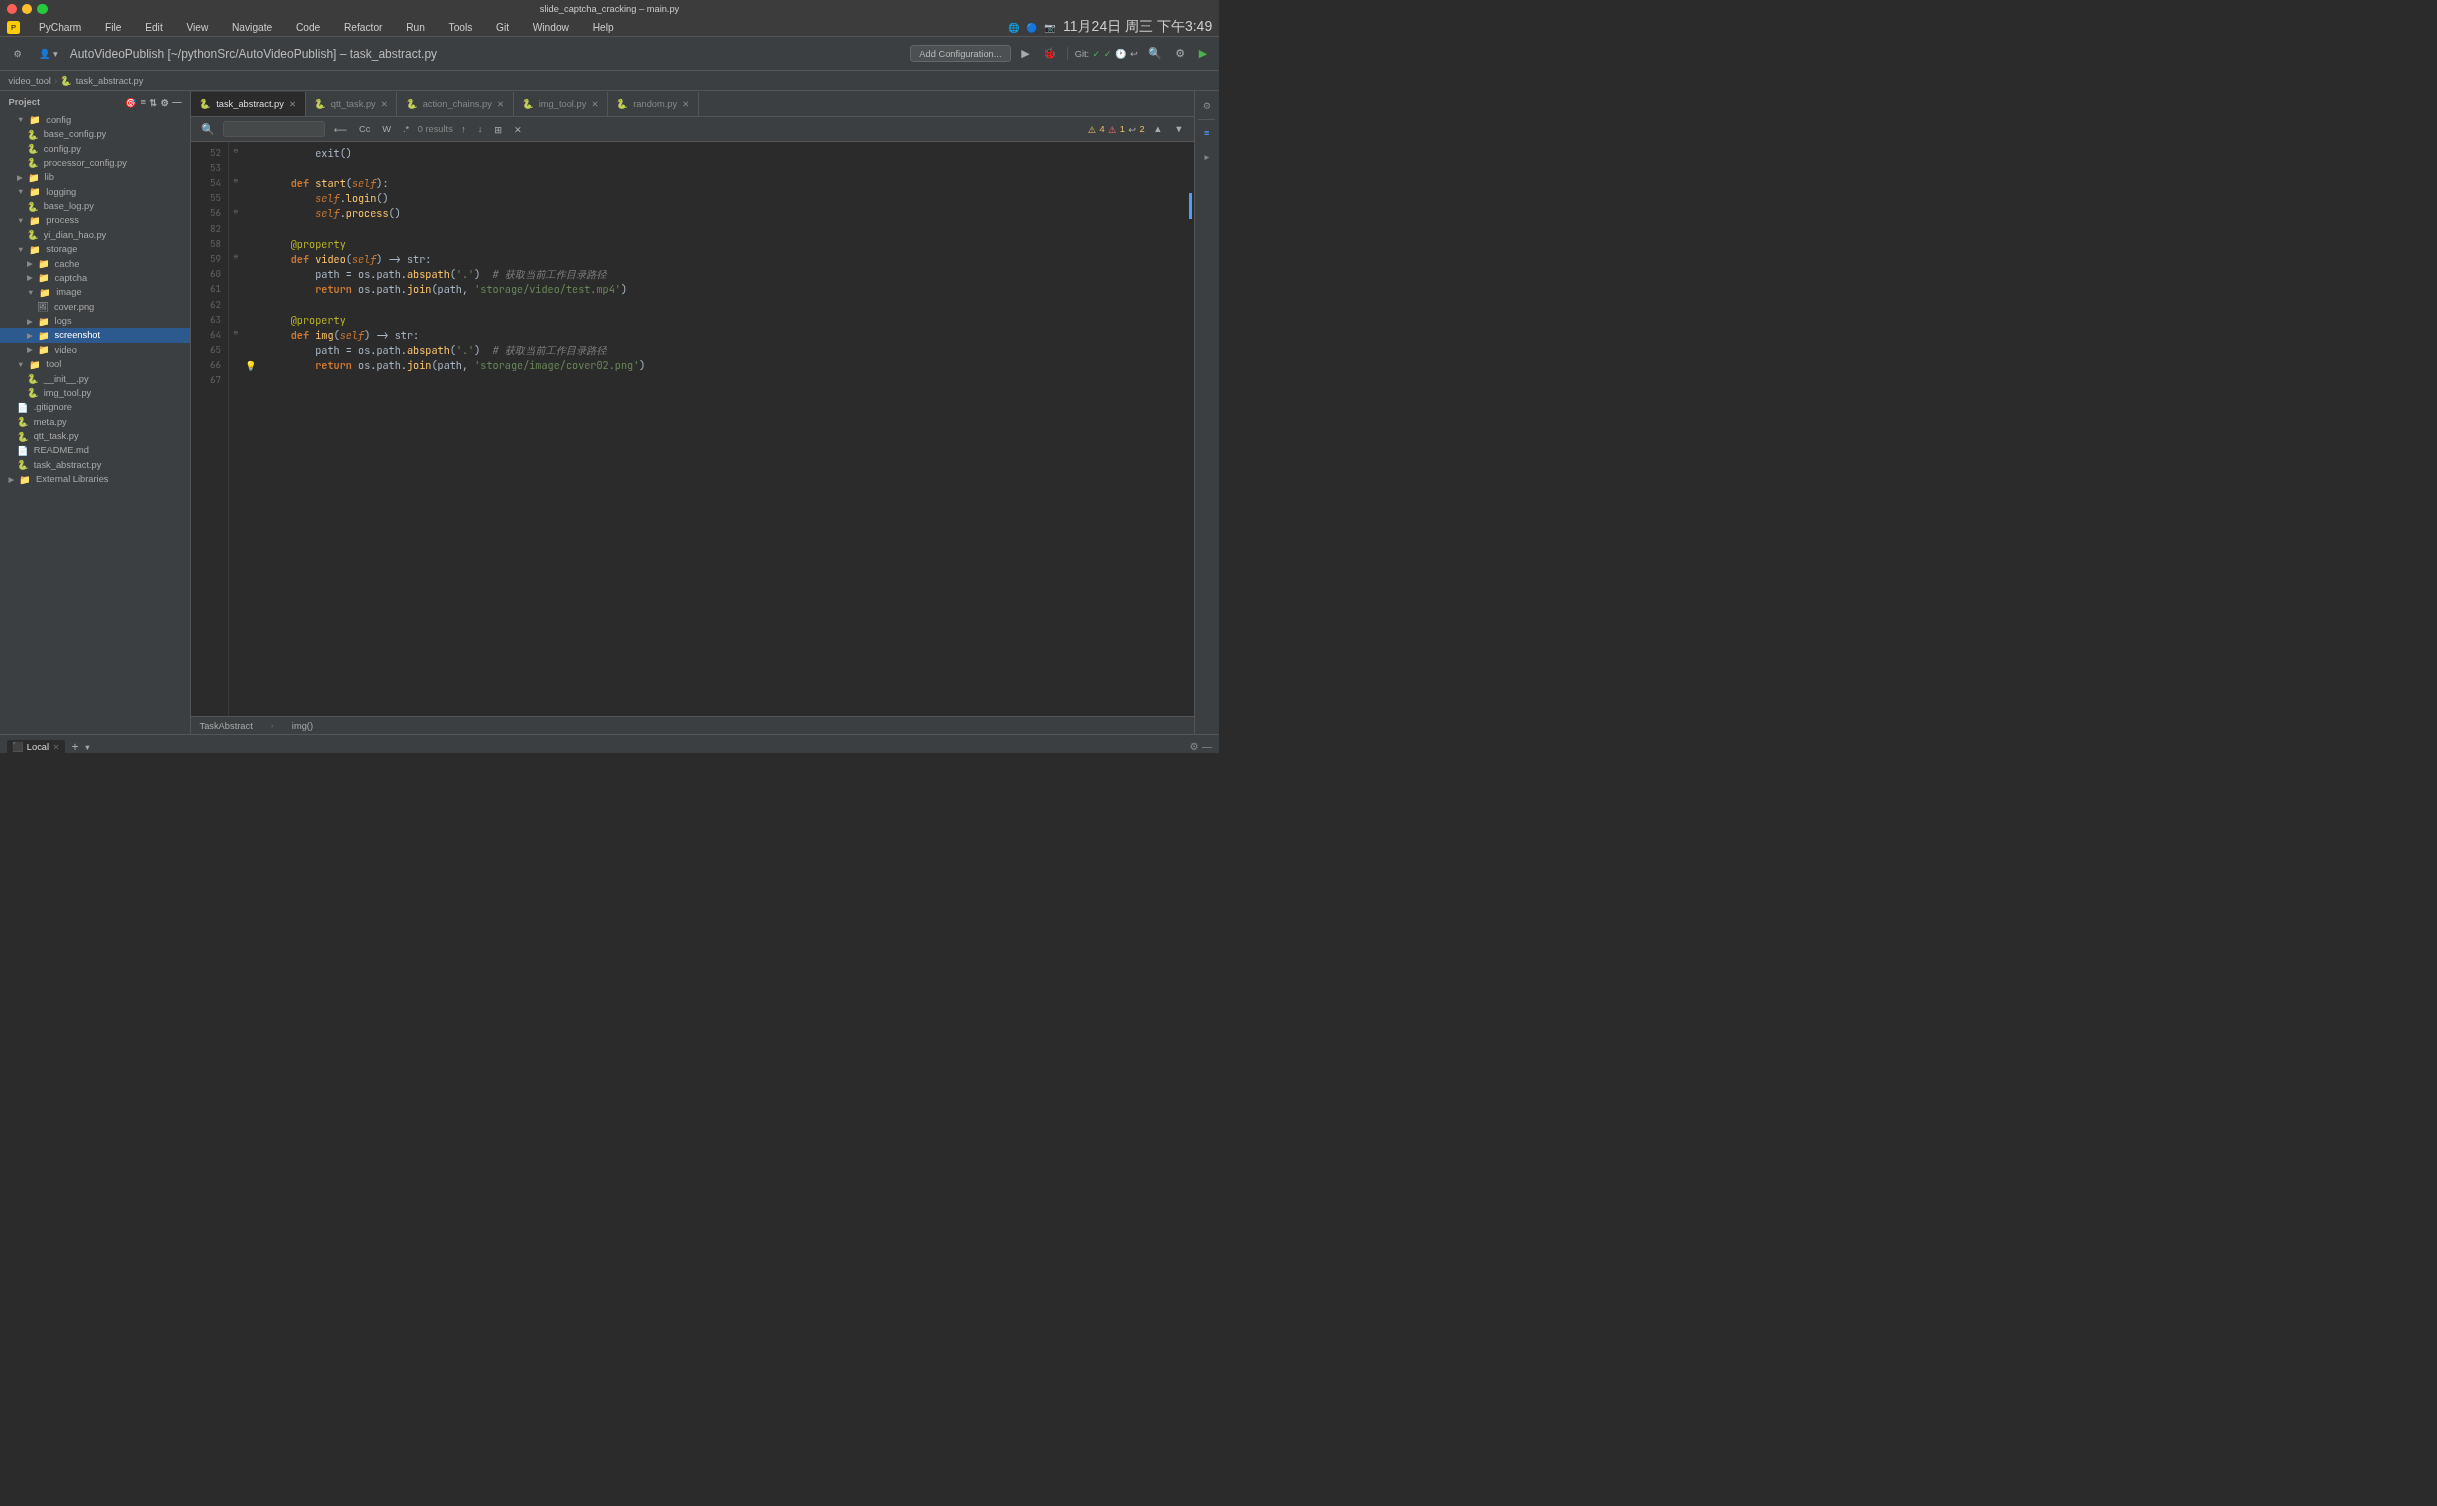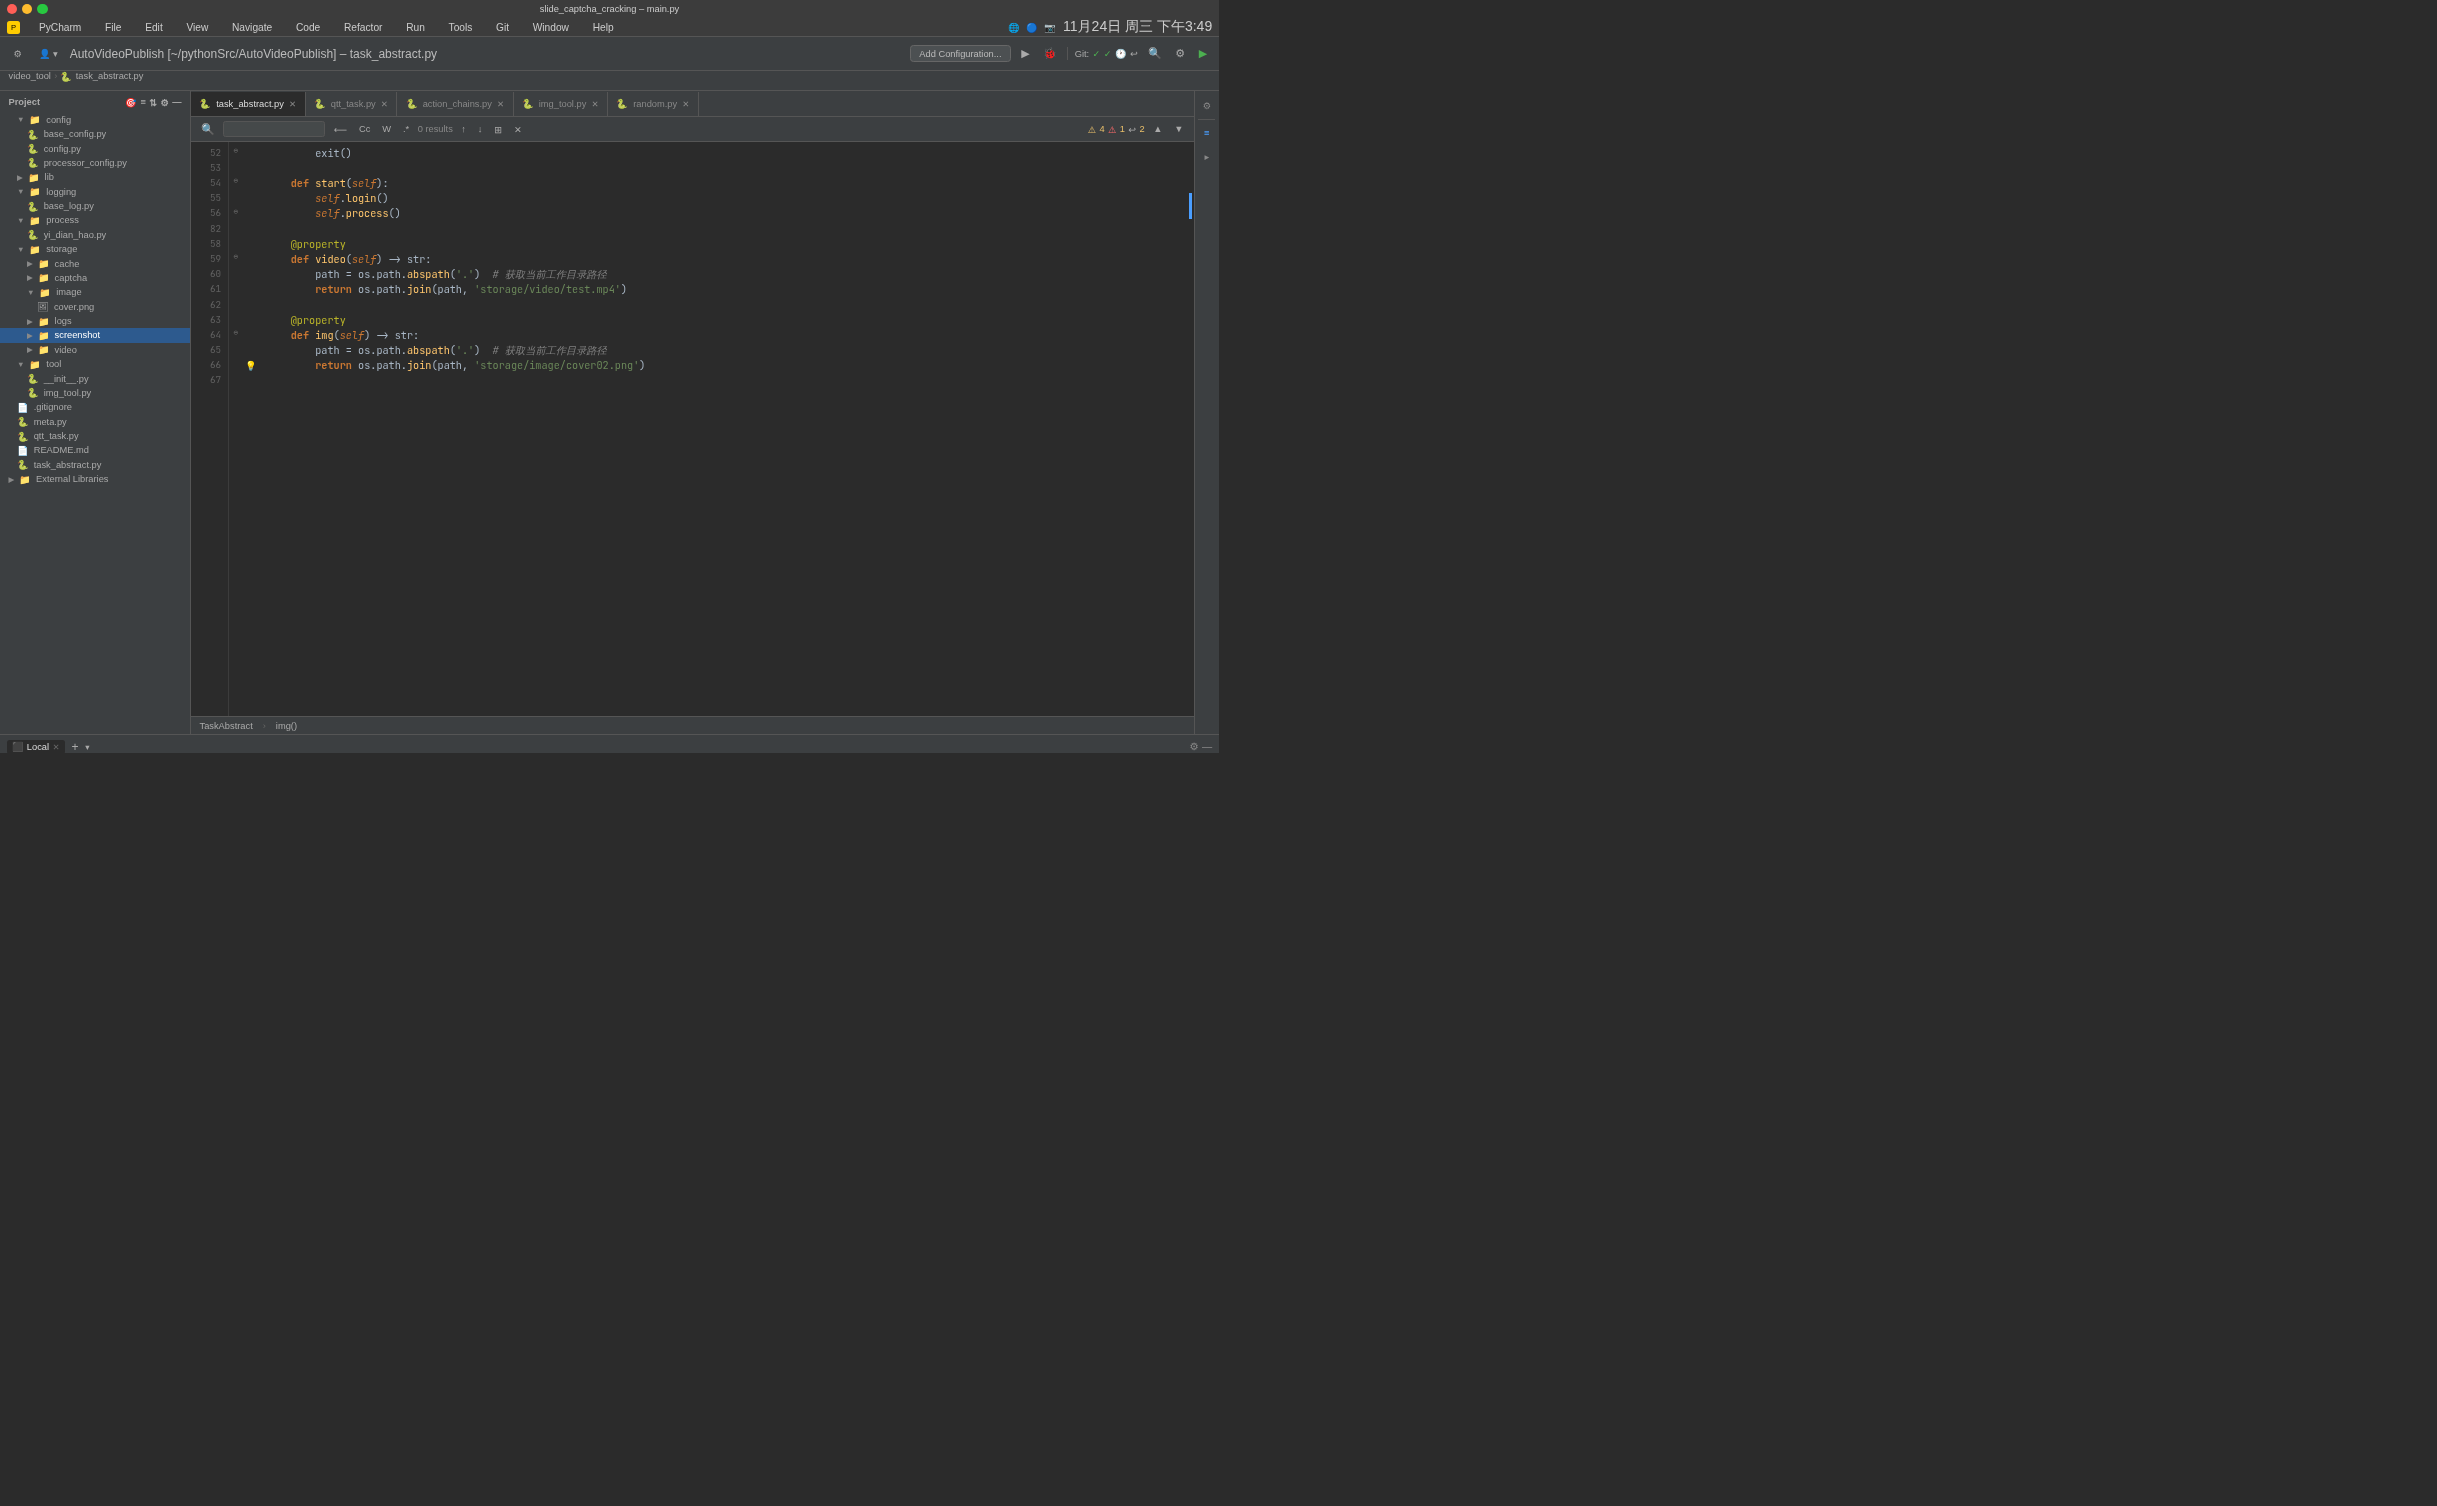--- a/index.html
+++ b/index.html
@@ -113,21 +113,21 @@
       padding: 1.7px 3.4px;
       font-size: 11px;
       border-radius: 2.5px;
     }
 
     
     .breadcrumb-bar {
       height: 20.3px;
       background: #3c3f41;
       display: flex;
-      align-items: flex-start;
+      align-items: center;
       padding: 0 8.5px;
       gap: 3.4px;
       border-bottom: 0.8px solid #555;
       color: #aaa;
       font-size: 9.3px;
     }
     .breadcrumb-sep { color: #666; }
 
     
     .main-layout {
@@ -324,21 +324,21 @@
       font-size: 9.3px;
     }
 
     
     .code-breadcrumb {
       height: 18.6px;
       background: #3c3f41;
       display: flex;
       align-items: center;
       padding: 0 8.5px;
-      gap: 10px;
+      gap: 18px;
       border-top: 0.8px solid #555;
       color: #aaa;
       font-size: 9.3px;
     }
 
     
     .right-sidebar {
       width: 25.4px;
       background: #3c3f41;
       border-left: 0.8px solid #555;

